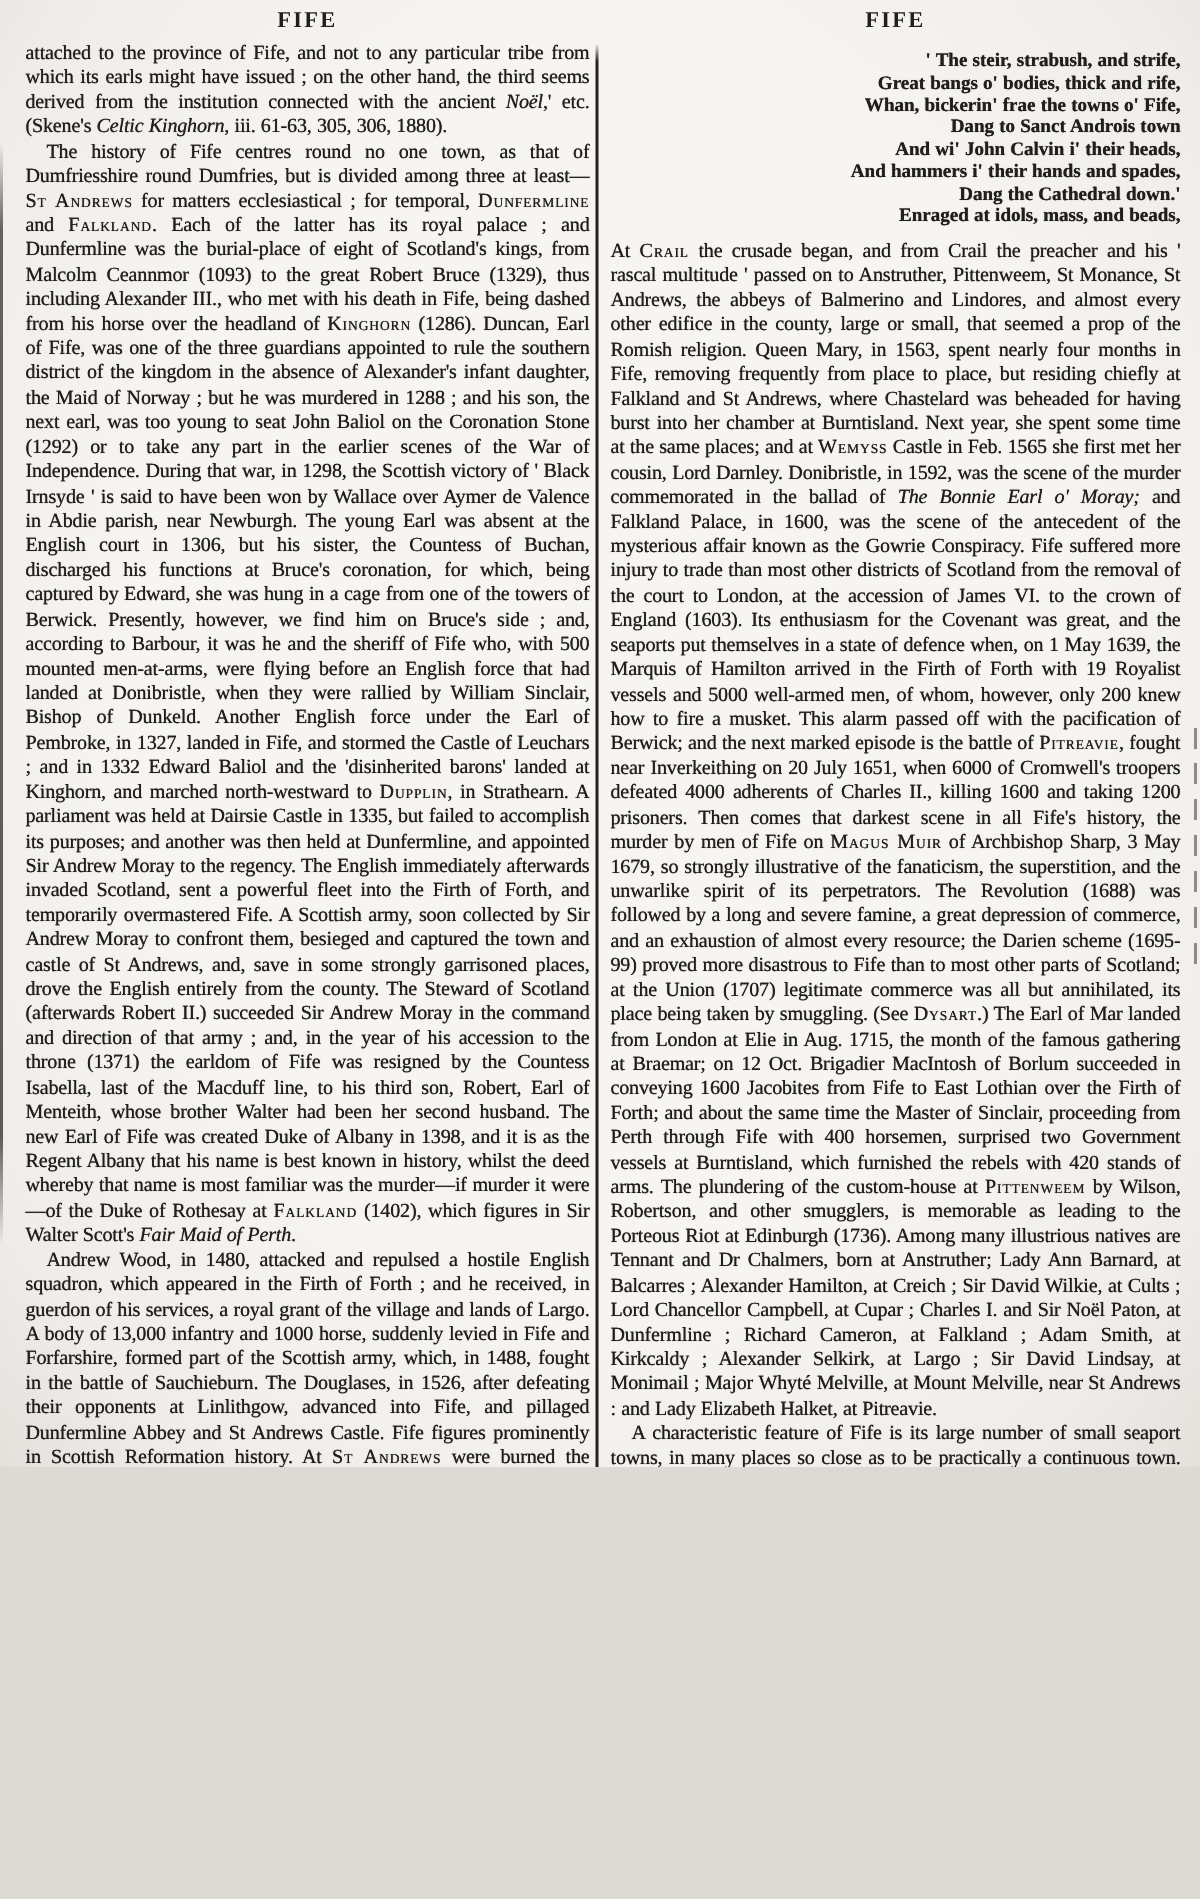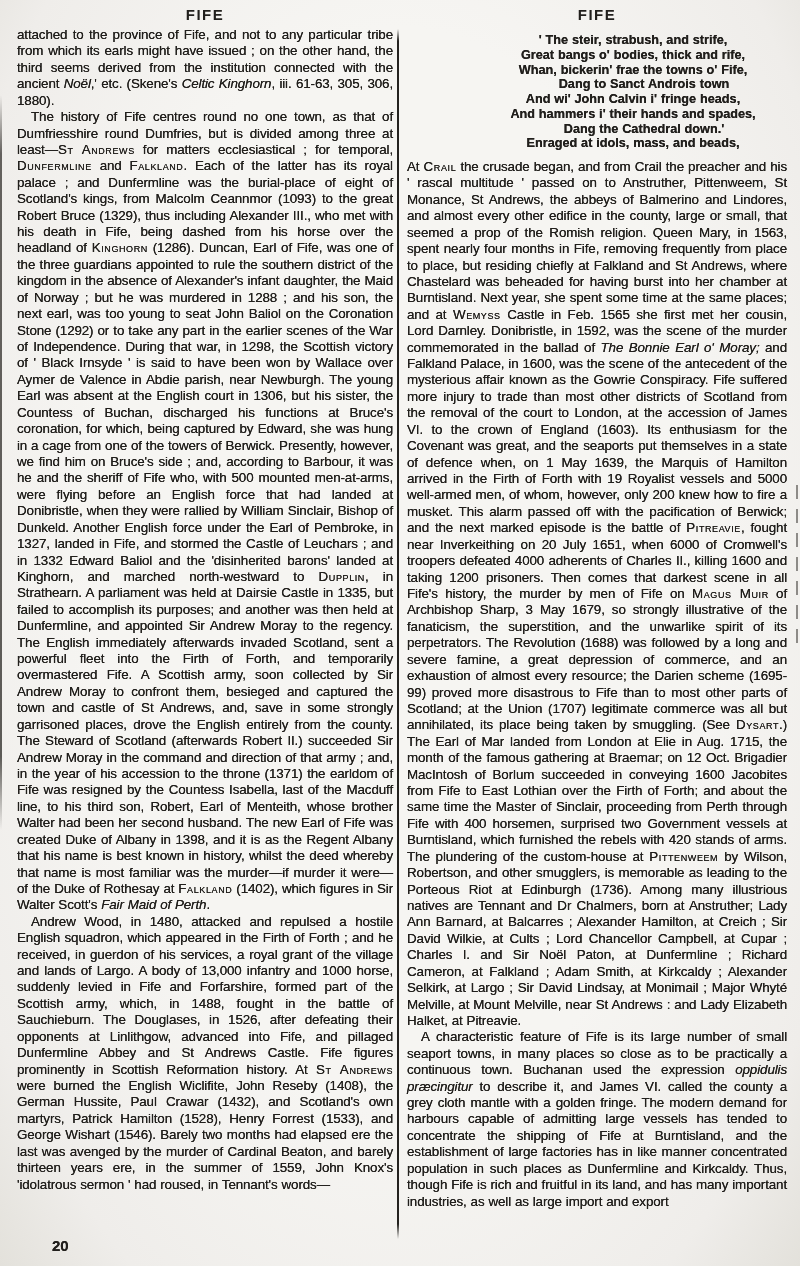--- a/index.html
+++ b/index.html
@@ -3,25 +3,25 @@
 <meta charset="utf-8">
 <style>
   html, body {
     margin: 0;
     padding: 0;
     background: #dcdad5;
   }
   .page {
     position: relative;
     width: 800px;
-    height: 1266px;
+    height: 978px;
     overflow: hidden;
     background: radial-gradient(ellipse at 50% 45%, #f6f5f2 55%, #efedea 85%, #e3e1db 100%);
     color: #211f1c;
-    font-family: Liberation Sans, sans-serif;
+    font-family: Liberation Serif, serif;
   }
   .running-head {
     position: absolute;
     top: 6px;
     font-weight: bold;
     font-size: 15px;
     letter-spacing: 1.5px;
     text-align: center;
   }
   .running-head.left  { left: 17px;  width: 376px; }
@@ -39,21 +39,21 @@
   .col.left  { left: 17px;  width: 376px; }
   .col.right { left: 407px; width: 380px; }
   .col p { margin: 0; }
   .col p.indent { text-indent: 14px; }
   .sc {
     font-variant: small-caps;
     letter-spacing: 0.6px;
   }
   .poem {
     padding: 6px 0 8px 72px;
-    text-align: center;
+    text-align: right;
     font-weight: bold;
     font-size: 12.7px;
     line-height: 14.75px;
     letter-spacing: 0;
   }
   .poem-line.indented { padding-left: 22px; }
   .divider {
     position: absolute;
     left: 397px;
     top: 29px;
@@ -101,21 +101,21 @@
       <p>attached to the province of Fife, and not to any particular tribe from which its earls might have issued ; on the other hand, the third seems derived from the institution connected with the ancient <i>Noël</i>,' etc. (Skene's <i>Celtic Kinghorn</i>, iii. 61-63, 305, 306, 1880).</p>
       <p class="indent">The history of Fife centres round no one town, as that of Dumfriesshire round Dumfries, but is divided among three at least—<span class="sc">St Andrews</span> for matters ecclesiastical ; for temporal, <span class="sc">Dunfermline</span> and <span class="sc">Falkland</span>. Each of the latter has its royal palace ; and Dunfermline was the burial-place of eight of Scotland's kings, from Malcolm Ceannmor (1093) to the great Robert Bruce (1329), thus including Alexander III., who met with his death in Fife, being dashed from his horse over the headland of <span class="sc">Kinghorn</span> (1286).  Duncan, Earl of Fife, was one of the three guardians appointed to rule the southern district of the kingdom in the absence of Alexander's infant daughter, the Maid of Norway ; but he was murdered in 1288 ; and his son, the next earl, was too young to seat John Baliol on the Coronation Stone (1292) or to take any part in the earlier scenes of the War of Independence.  During that war, in 1298, the Scottish victory of ' Black Irnsyde ' is said to have been won by Wallace over Aymer de Valence in Abdie parish, near Newburgh.  The young Earl was absent at the English court in 1306, but his sister, the Countess of Buchan, discharged his functions at Bruce's coronation, for which, being captured by Edward, she was hung in a cage from one of the towers of Berwick.  Presently, however, we find him on Bruce's side ; and, according to Barbour, it was he and the sheriff of Fife who, with 500 mounted men-at-arms, were flying before an English force that had landed at Donibristle, when they were rallied by William Sinclair, Bishop of Dunkeld.  Another English force under the Earl of Pembroke, in 1327, landed in Fife, and stormed the Castle of Leuchars ; and in 1332 Edward Baliol and the 'disinherited barons' landed at Kinghorn, and marched north-westward to <span class="sc">Dupplin</span>, in Strathearn.  A parliament was held at Dairsie Castle in 1335, but failed to accomplish its purposes; and another was then held at Dunfermline, and appointed Sir Andrew Moray to the regency.  The English immediately afterwards invaded Scotland, sent a powerful fleet into the Firth of Forth, and temporarily overmastered Fife.  A Scottish army, soon collected by Sir Andrew Moray to confront them, besieged and captured the town and castle of St Andrews, and, save in some strongly garrisoned places, drove the English entirely from the county.  The Steward of Scotland (afterwards Robert II.) succeeded Sir Andrew Moray in the command and direction of that army ; and, in the year of his accession to the throne (1371) the earldom of Fife was resigned by the Countess Isabella, last of the Macduff line, to his third son, Robert, Earl of Menteith, whose brother Walter had been her second husband.  The new Earl of Fife was created Duke of Albany in 1398, and it is as the Regent Albany that his name is best known in history, whilst the deed whereby that name is most familiar was the murder—if murder it were—of the Duke of Rothesay at <span class="sc">Falkland</span> (1402), which figures in Sir Walter Scott's <i>Fair Maid of Perth</i>.</p>
       <p class="indent">Andrew Wood, in 1480, attacked and repulsed a hostile English squadron, which appeared in the Firth of Forth ; and he received, in guerdon of his services, a royal grant of the village and lands of Largo.  A body of 13,000 infantry and 1000 horse, suddenly levied in Fife and Forfarshire, formed part of the Scottish army, which, in 1488, fought in the battle of Sauchieburn.  The Douglases, in 1526, after defeating their opponents at Linlithgow, advanced into Fife, and pillaged Dunfermline Abbey and St Andrews Castle.  Fife figures prominently in Scottish Reformation history.  At <span class="sc">St Andrews</span> were burned the English Wiclifite, John Reseby (1408), the German Hussite, Paul Crawar (1432), and Scotland's own martyrs, Patrick Hamilton (1528), Henry Forrest (1533), and George Wishart (1546).  Barely two months had elapsed ere the last was avenged by the murder of Cardinal Beaton, and barely thirteen years ere, in the summer of 1559, John Knox's 'idolatrous sermon ' had roused, in Tennant's words—</p>
     </div>
   <div class="col right">
       <div class="poem">
         <div class="poem-line">' The steir, strabush, and strife,</div>
         <div class="poem-line">Great bangs o' bodies, thick and rife,</div>
         <div class="poem-line">Whan, bickerin' frae the towns o' Fife,</div>
         <div class="poem-line indented">Dang to Sanct Androis town</div>
-        <div class="poem-line">And wi' John Calvin i' fringe heads,</div>
+        <div class="poem-line">And wi' John Calvin i' their heads,</div>
         <div class="poem-line">And hammers i' their hands and spades,</div>
         <div class="poem-line indented">Dang the Cathedral down.'</div>
         <div class="poem-line">Enraged at idols, mass, and beads,</div>
       </div>
       <p>At <span class="sc">Crail</span> the crusade began, and from Crail the preacher and his ' rascal multitude ' passed on to Anstruther, Pittenweem, St Monance, St Andrews, the abbeys of Balmerino and Lindores, and almost every other edifice in the county, large or small, that seemed a prop of the Romish religion.  Queen Mary, in 1563, spent nearly four months in Fife, removing frequently from place to place, but residing chiefly at Falkland and St Andrews, where Chastelard was beheaded for having burst into her chamber at Burntisland.  Next year, she spent some time at the same places; and at <span class="sc">Wemyss</span> Castle in Feb. 1565 she first met her cousin, Lord Darnley.  Donibristle, in 1592, was the scene of the murder commemorated in the ballad of <i>The Bonnie Earl o' Moray;</i> and Falkland Palace, in 1600, was the scene of the antecedent of the mysterious affair known as the Gowrie Conspiracy.  Fife suffered more injury to trade than most other districts of Scotland from the removal of the court to London, at the accession of James VI. to the crown of England (1603).  Its enthusiasm for the Covenant was great, and the seaports put themselves in a state of defence when, on 1 May 1639, the Marquis of Hamilton arrived in the Firth of Forth with 19 Royalist vessels and 5000 well-armed men, of whom, however, only 200 knew how to fire a musket.  This alarm passed off with the pacification of Berwick; and the next marked episode is the battle of <span class="sc">Pitreavie</span>, fought near Inverkeithing on 20 July 1651, when 6000 of Cromwell's troopers defeated 4000 adherents of Charles II., killing 1600 and taking 1200 prisoners.  Then comes that darkest scene in all Fife's history, the murder by men of Fife on <span class="sc">Magus Muir</span> of Archbishop Sharp, 3 May 1679, so strongly illustrative of the fanaticism, the superstition, and the unwarlike spirit of its perpetrators.  The Revolution (1688) was followed by a long and severe famine, a great depression of commerce, and an exhaustion of almost every resource; the Darien scheme (1695-99) proved more disastrous to Fife than to most other parts of Scotland; at the Union (1707) legitimate commerce was all but annihilated, its place being taken by smuggling.  (See <span class="sc">Dysart</span>.)  The Earl of Mar landed from London at Elie in Aug. 1715, the month of the famous gathering at Braemar; on 12 Oct. Brigadier MacIntosh of Borlum succeeded in conveying 1600 Jacobites from Fife to East Lothian over the Firth of Forth; and about the same time the Master of Sinclair, proceeding from Perth through Fife with 400 horsemen, surprised two Government vessels at Burntisland, which furnished the rebels with 420 stands of arms.  The plundering of the custom-house at <span class="sc">Pittenweem</span> by Wilson, Robertson, and other smugglers, is memorable as leading to the Porteous Riot at Edinburgh (1736).  Among many illustrious natives are Tennant and Dr Chalmers, born at Anstruther; Lady Ann Barnard, at Balcarres ; Alexander Hamilton, at Creich ; Sir David Wilkie, at Cults ; Lord Chancellor Campbell, at Cupar ; Charles I. and Sir Noël Paton, at Dunfermline ; Richard Cameron, at Falkland ; Adam Smith, at Kirkcaldy ; Alexander Selkirk, at Largo ; Sir David Lindsay, at Monimail ; Major Whyté Melville, at Mount Melville, near St Andrews : and Lady Elizabeth Halket, at Pitreavie.</p>
       <p class="indent">A characteristic feature of Fife is its large number of small seaport towns, in many places so close as to be practically a continuous town.  Buchanan used the expression <i>oppidulis præcingitur</i> to describe it, and James VI. called the county a grey cloth mantle with a golden fringe.  The modern demand for harbours capable of admitting large vessels has tended to concentrate the shipping of Fife at Burntisland, and the establishment of large factories has in like manner concentrated population in such places as Dunfermline and Kirkcaldy.  Thus, though Fife is rich and fruitful in its land, and has many important industries, as well as large import and export</p>
     </div>
 
   <div class="page-number">20</div>
 

